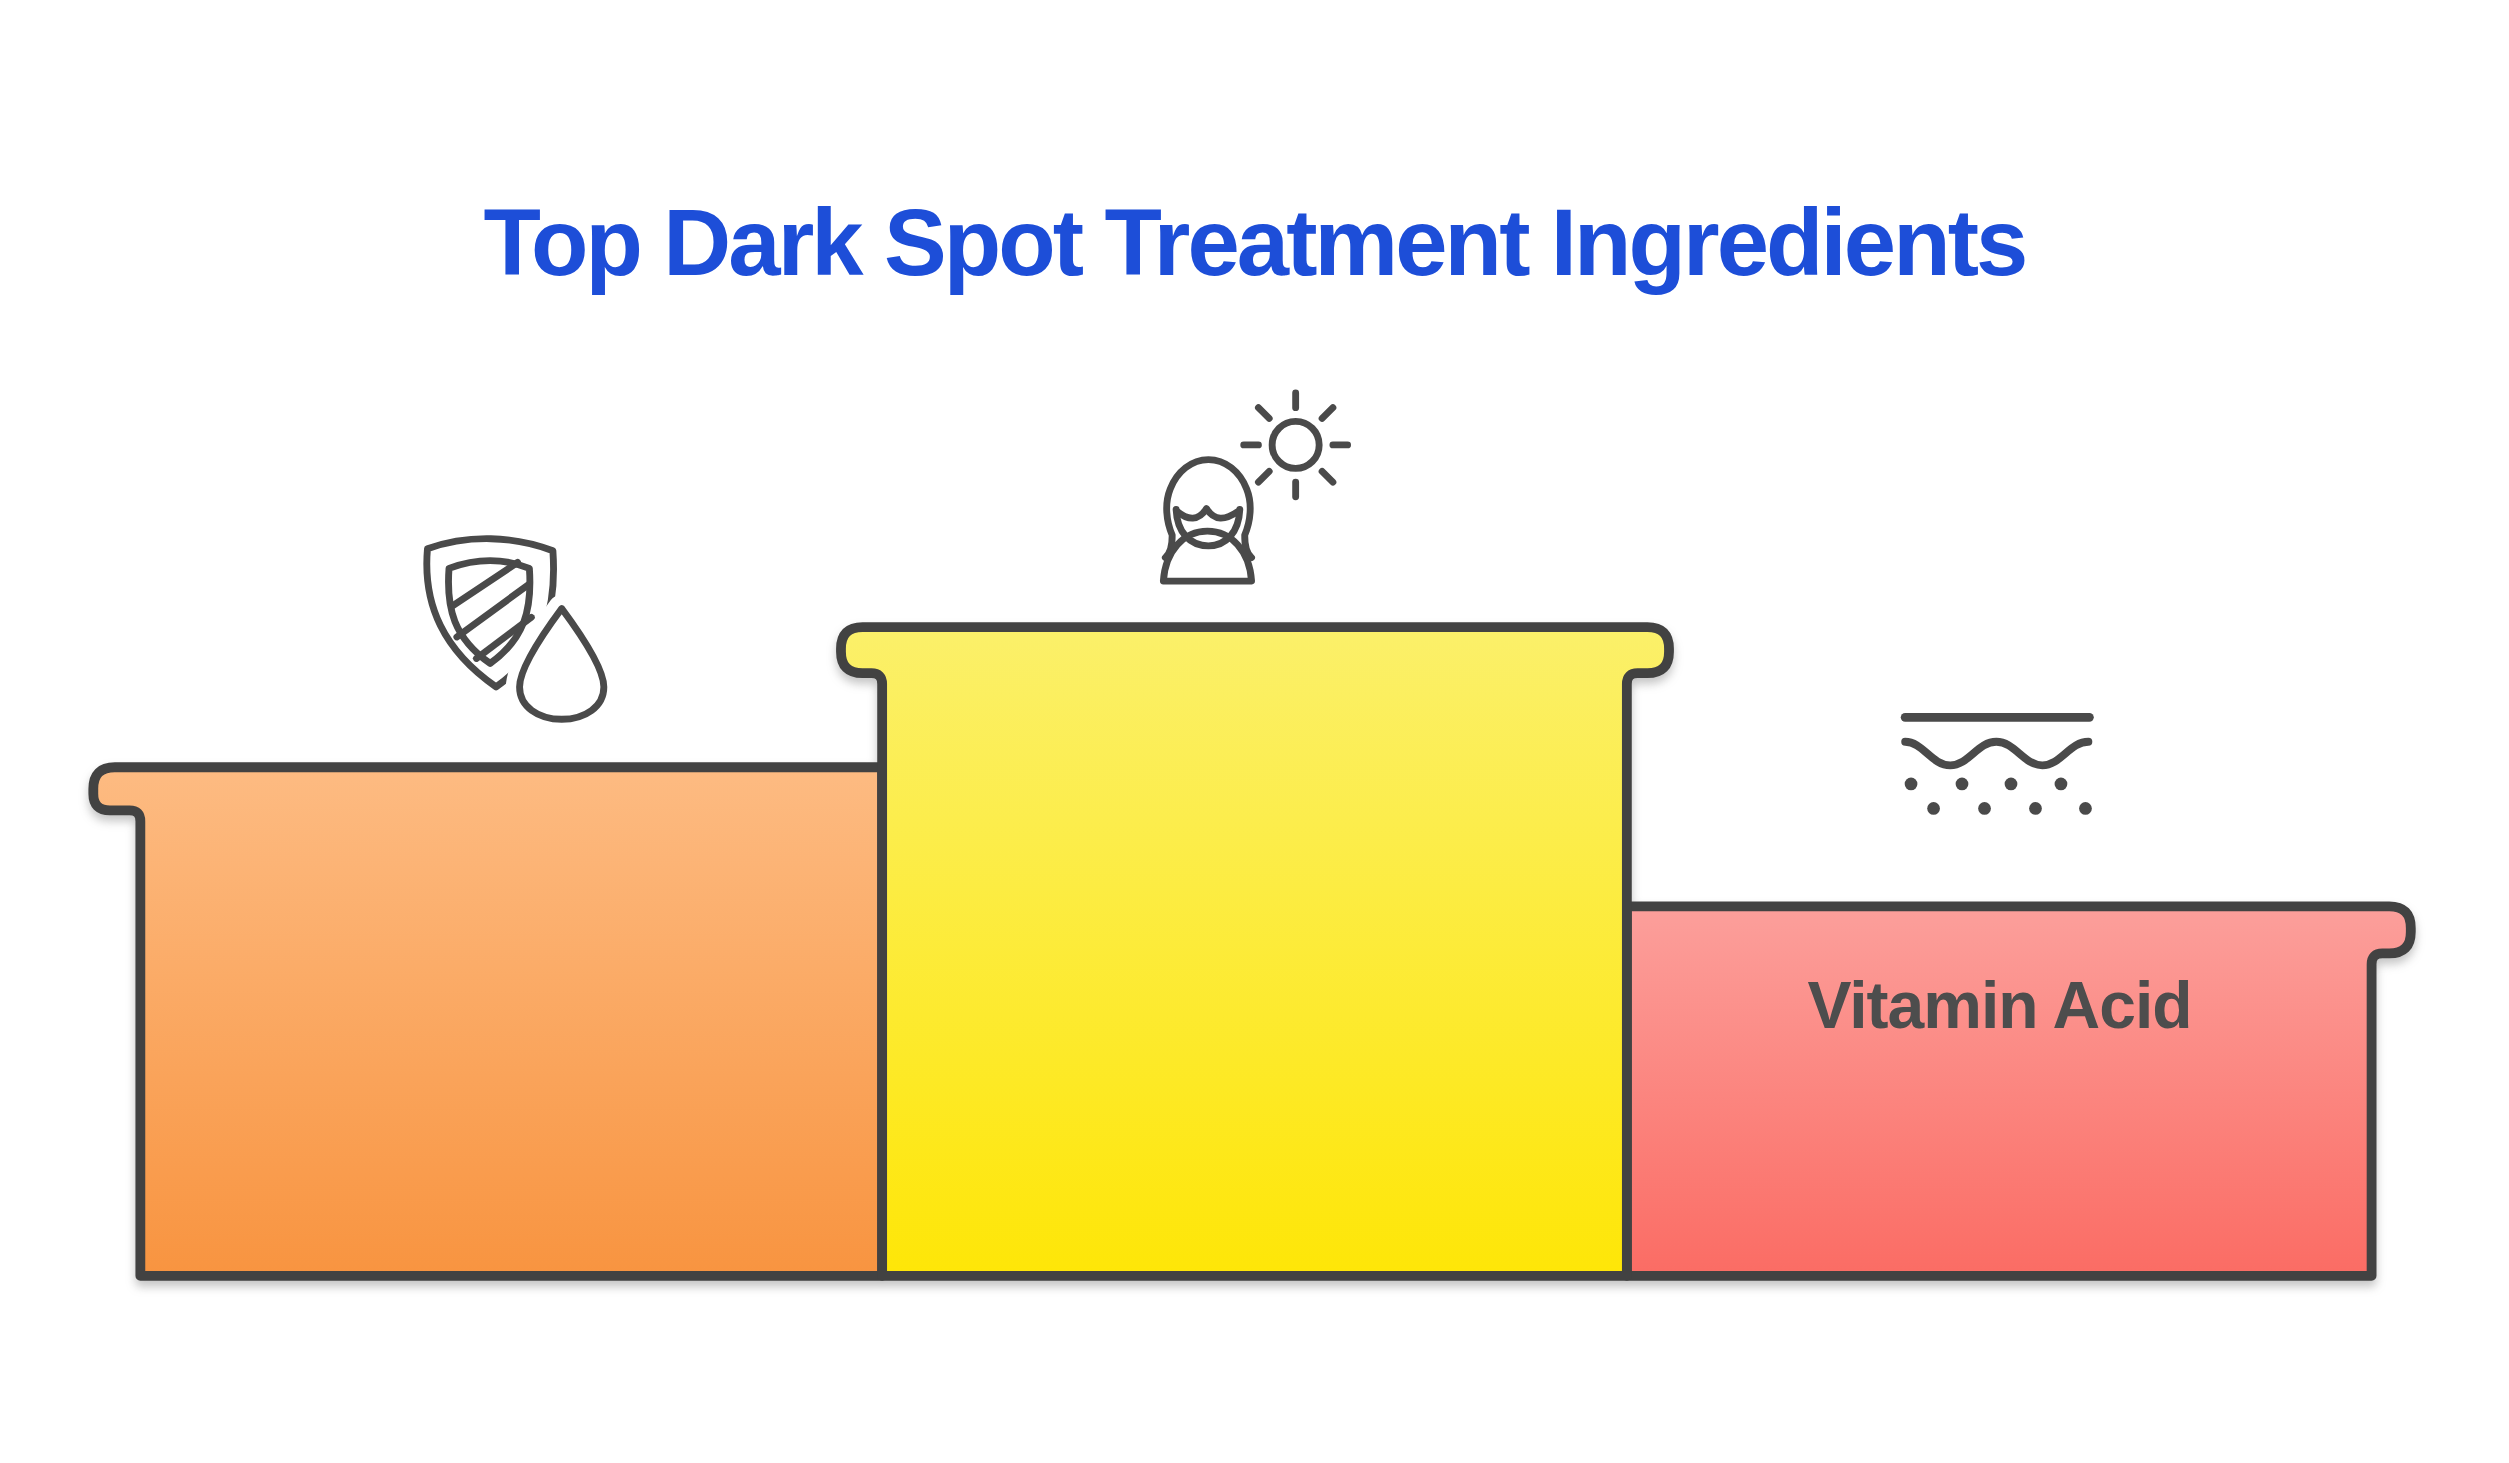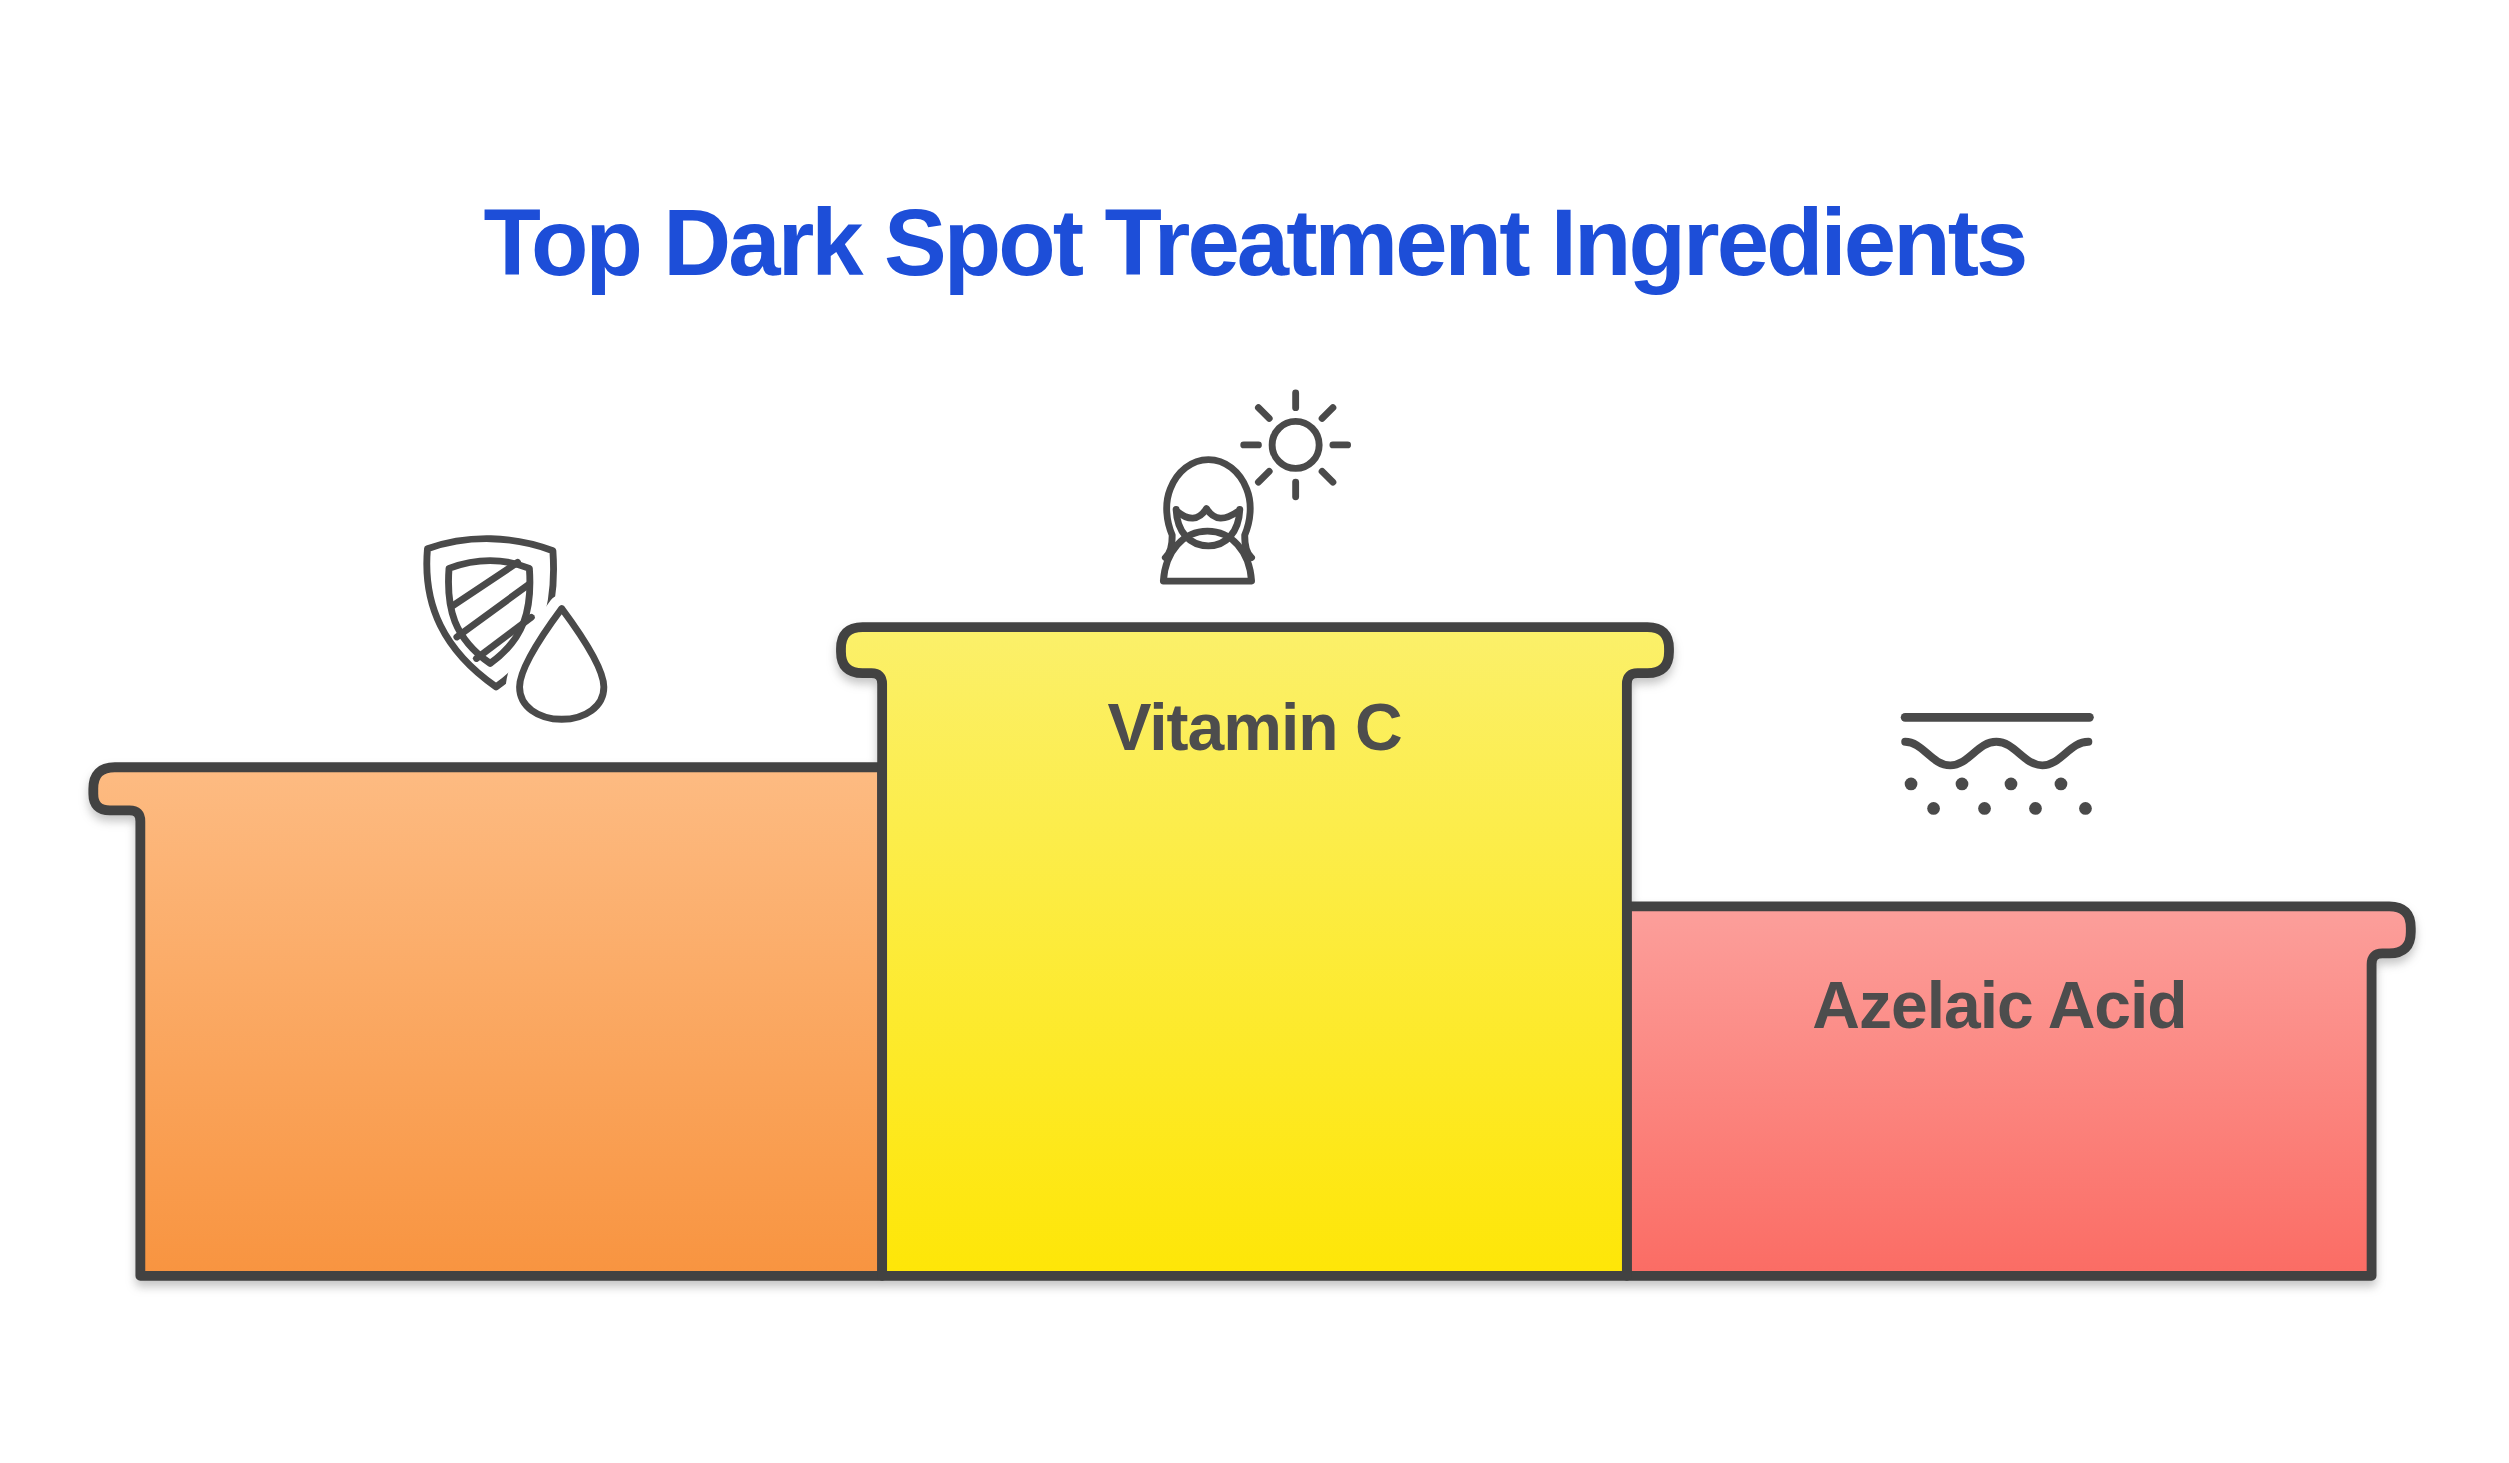--- a/index.html
+++ b/index.html
@@ -147,18 +147,17 @@
         <circle cx="2025" cy="825" r="6.5"></circle>
         <circle cx="2077" cy="825" r="6.5"></circle>
         <circle cx="2128" cy="825" r="6.5"></circle>
       </g>
     </g>
   </svg>
 
   <div class="infographic-title">Top Dark Spot Treatment Ingredients</div>
 
 
-  <div class="block-label label-vitamin">Vitamin C</div>
 
-  <div class="block-label label-azelaic">Azelaic Acid</div>
+  <div class="block-label label-azelaic">Vitamin Acid</div>
 
 </div>
 
 
 </body></html>

